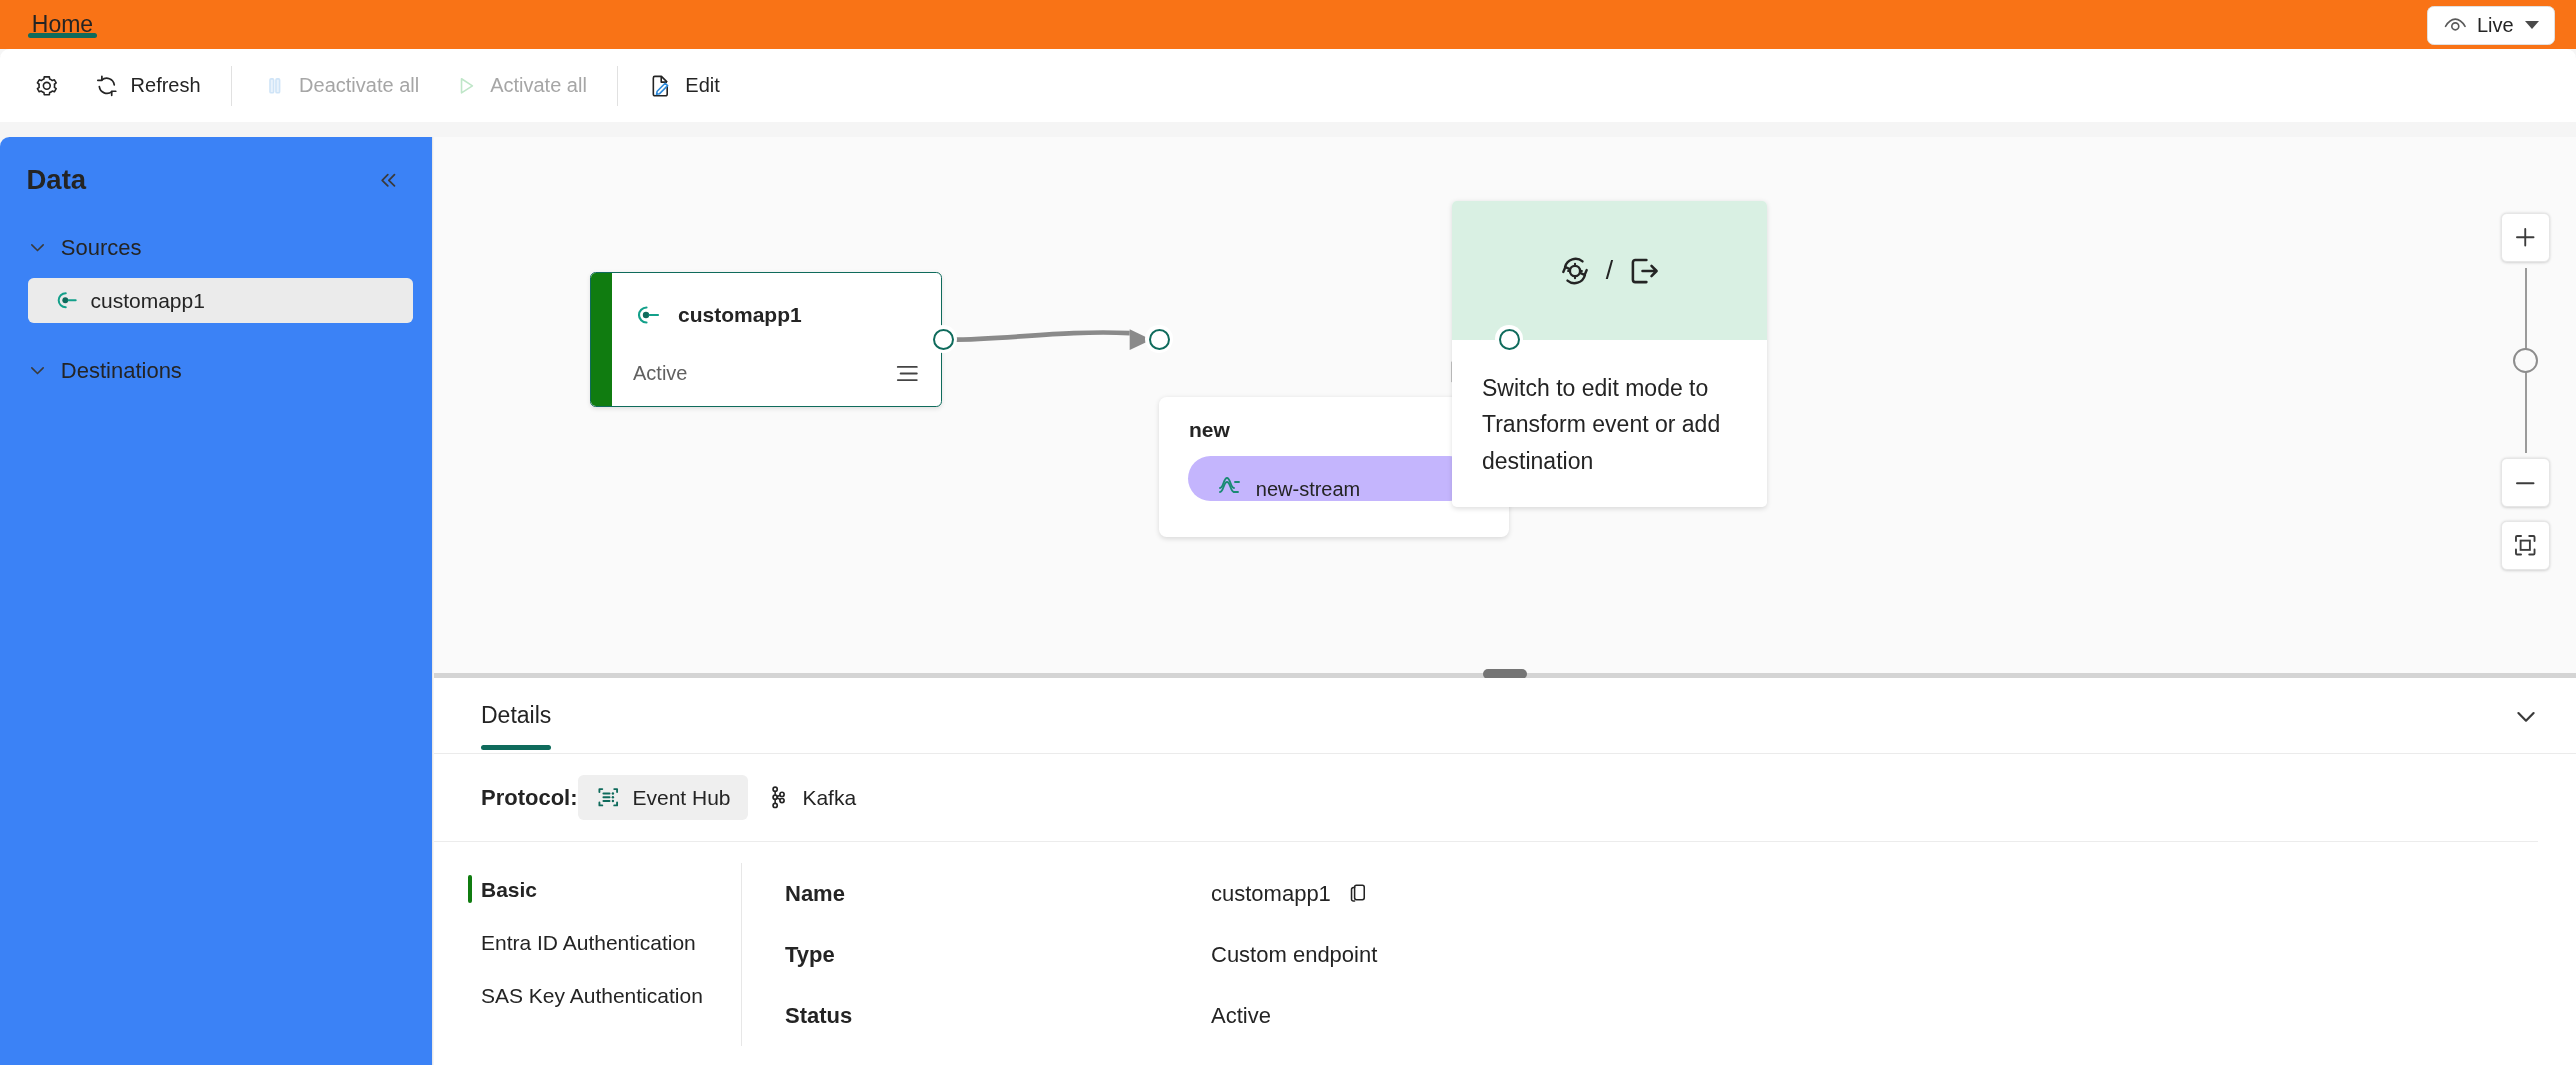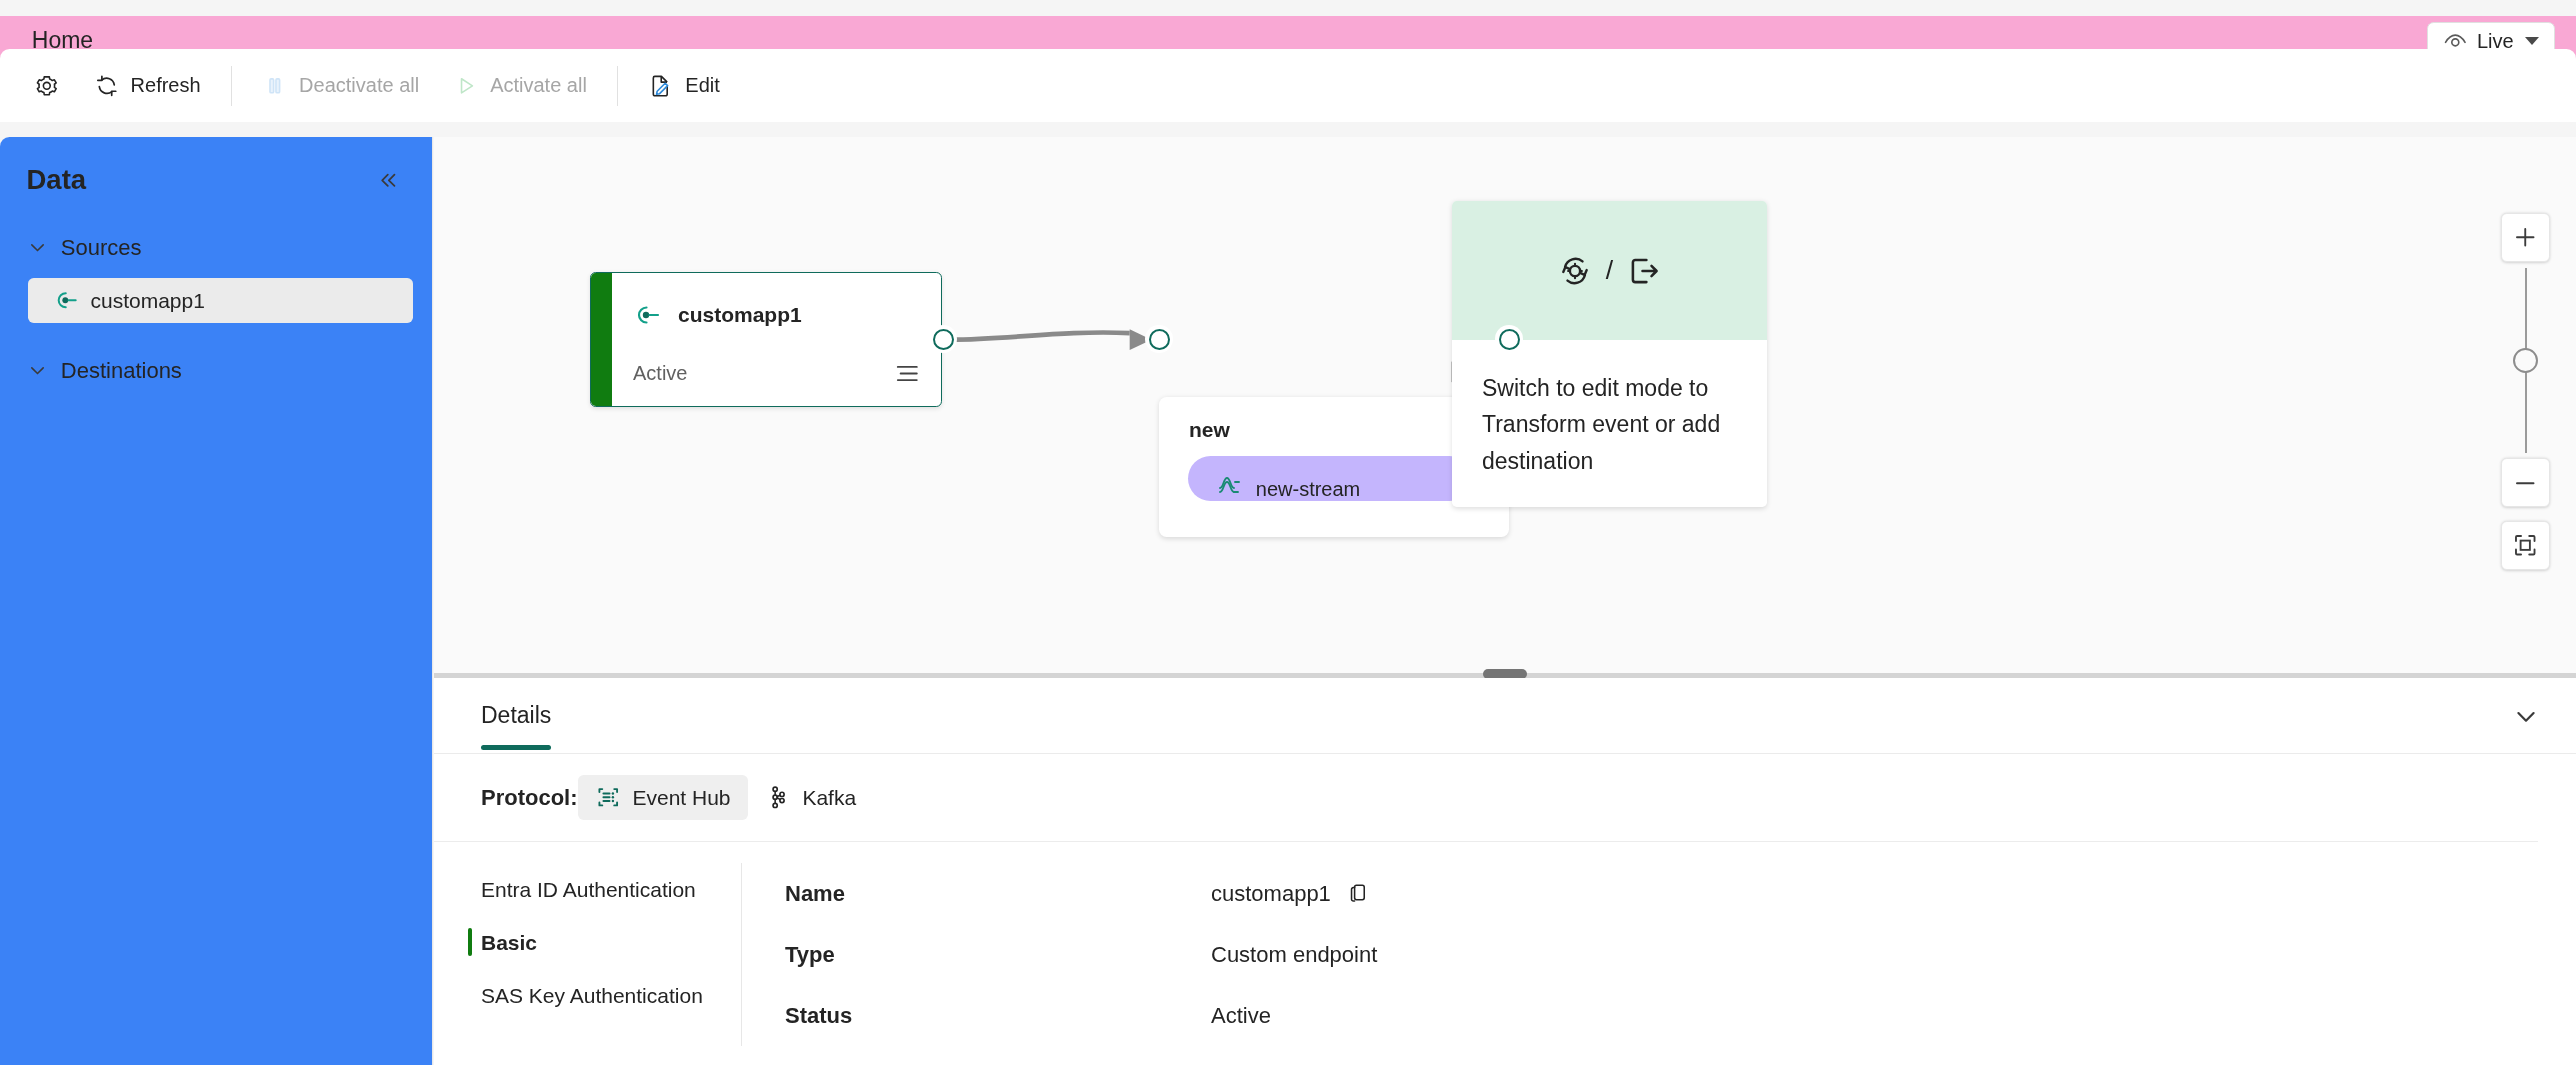--- a/index.html
+++ b/index.html
@@ -9,23 +9,23 @@
     width: 2576px; height: 1066px;
     overflow: hidden;
     background: #f5f5f5;
     font-family: "Liberation Sans", sans-serif;
     color: #242424;
     -webkit-font-smoothing: antialiased;
   }
 
   
   .tabstrip {
-    position: absolute; left: 0; top: 16px;
+    position: absolute; left: 0; top: 0;
     width: 2576px; height: 49px;
-    background: #f9a8d4;
+    background: #f97316;
     display: flex; align-items: flex-start;
   }
   .tab {
     position: relative;
     margin-left: 28px;
     padding: 11.4px 3.8px 0 3.8px;
     height: 49px;
     font-size: 23px;
     color: #242424;
     cursor: pointer;
@@ -583,25 +583,25 @@
           <circle cx="15.4" cy="15" r="1.9" stroke="#242424" stroke-width="1.5"></circle>
           <circle cx="9.2" cy="19.4" r="1.9" stroke="#242424" stroke-width="1.5"></circle>
           <path d="M9.2 6.7v3.4M9.2 13.9v3.6M11 11.3l2.8-1.1M11 12.6l2.8 1.4" stroke="#242424" stroke-width="1.4" stroke-linecap="round"></path>
         </svg>
         <span>Kafka</span>
       </div>
     </div>
 
     <div class="details-body">
       <div class="dnav">
+        <div class="dnav-item active">
+          <span>Basic</span>
+        </div>
         <div class="dnav-item">
           <span>Entra ID Authentication</span>
-        </div>
-        <div class="dnav-item active">
-          <span>Basic</span>
         </div>
         <div class="dnav-item">
           <span>SAS Key Authentication</span>
         </div>
       </div>
 
       <div class="kvlist">
         <div class="kvrow">
           <span class="kvkey">Name</span>
           <span class="kvval">

